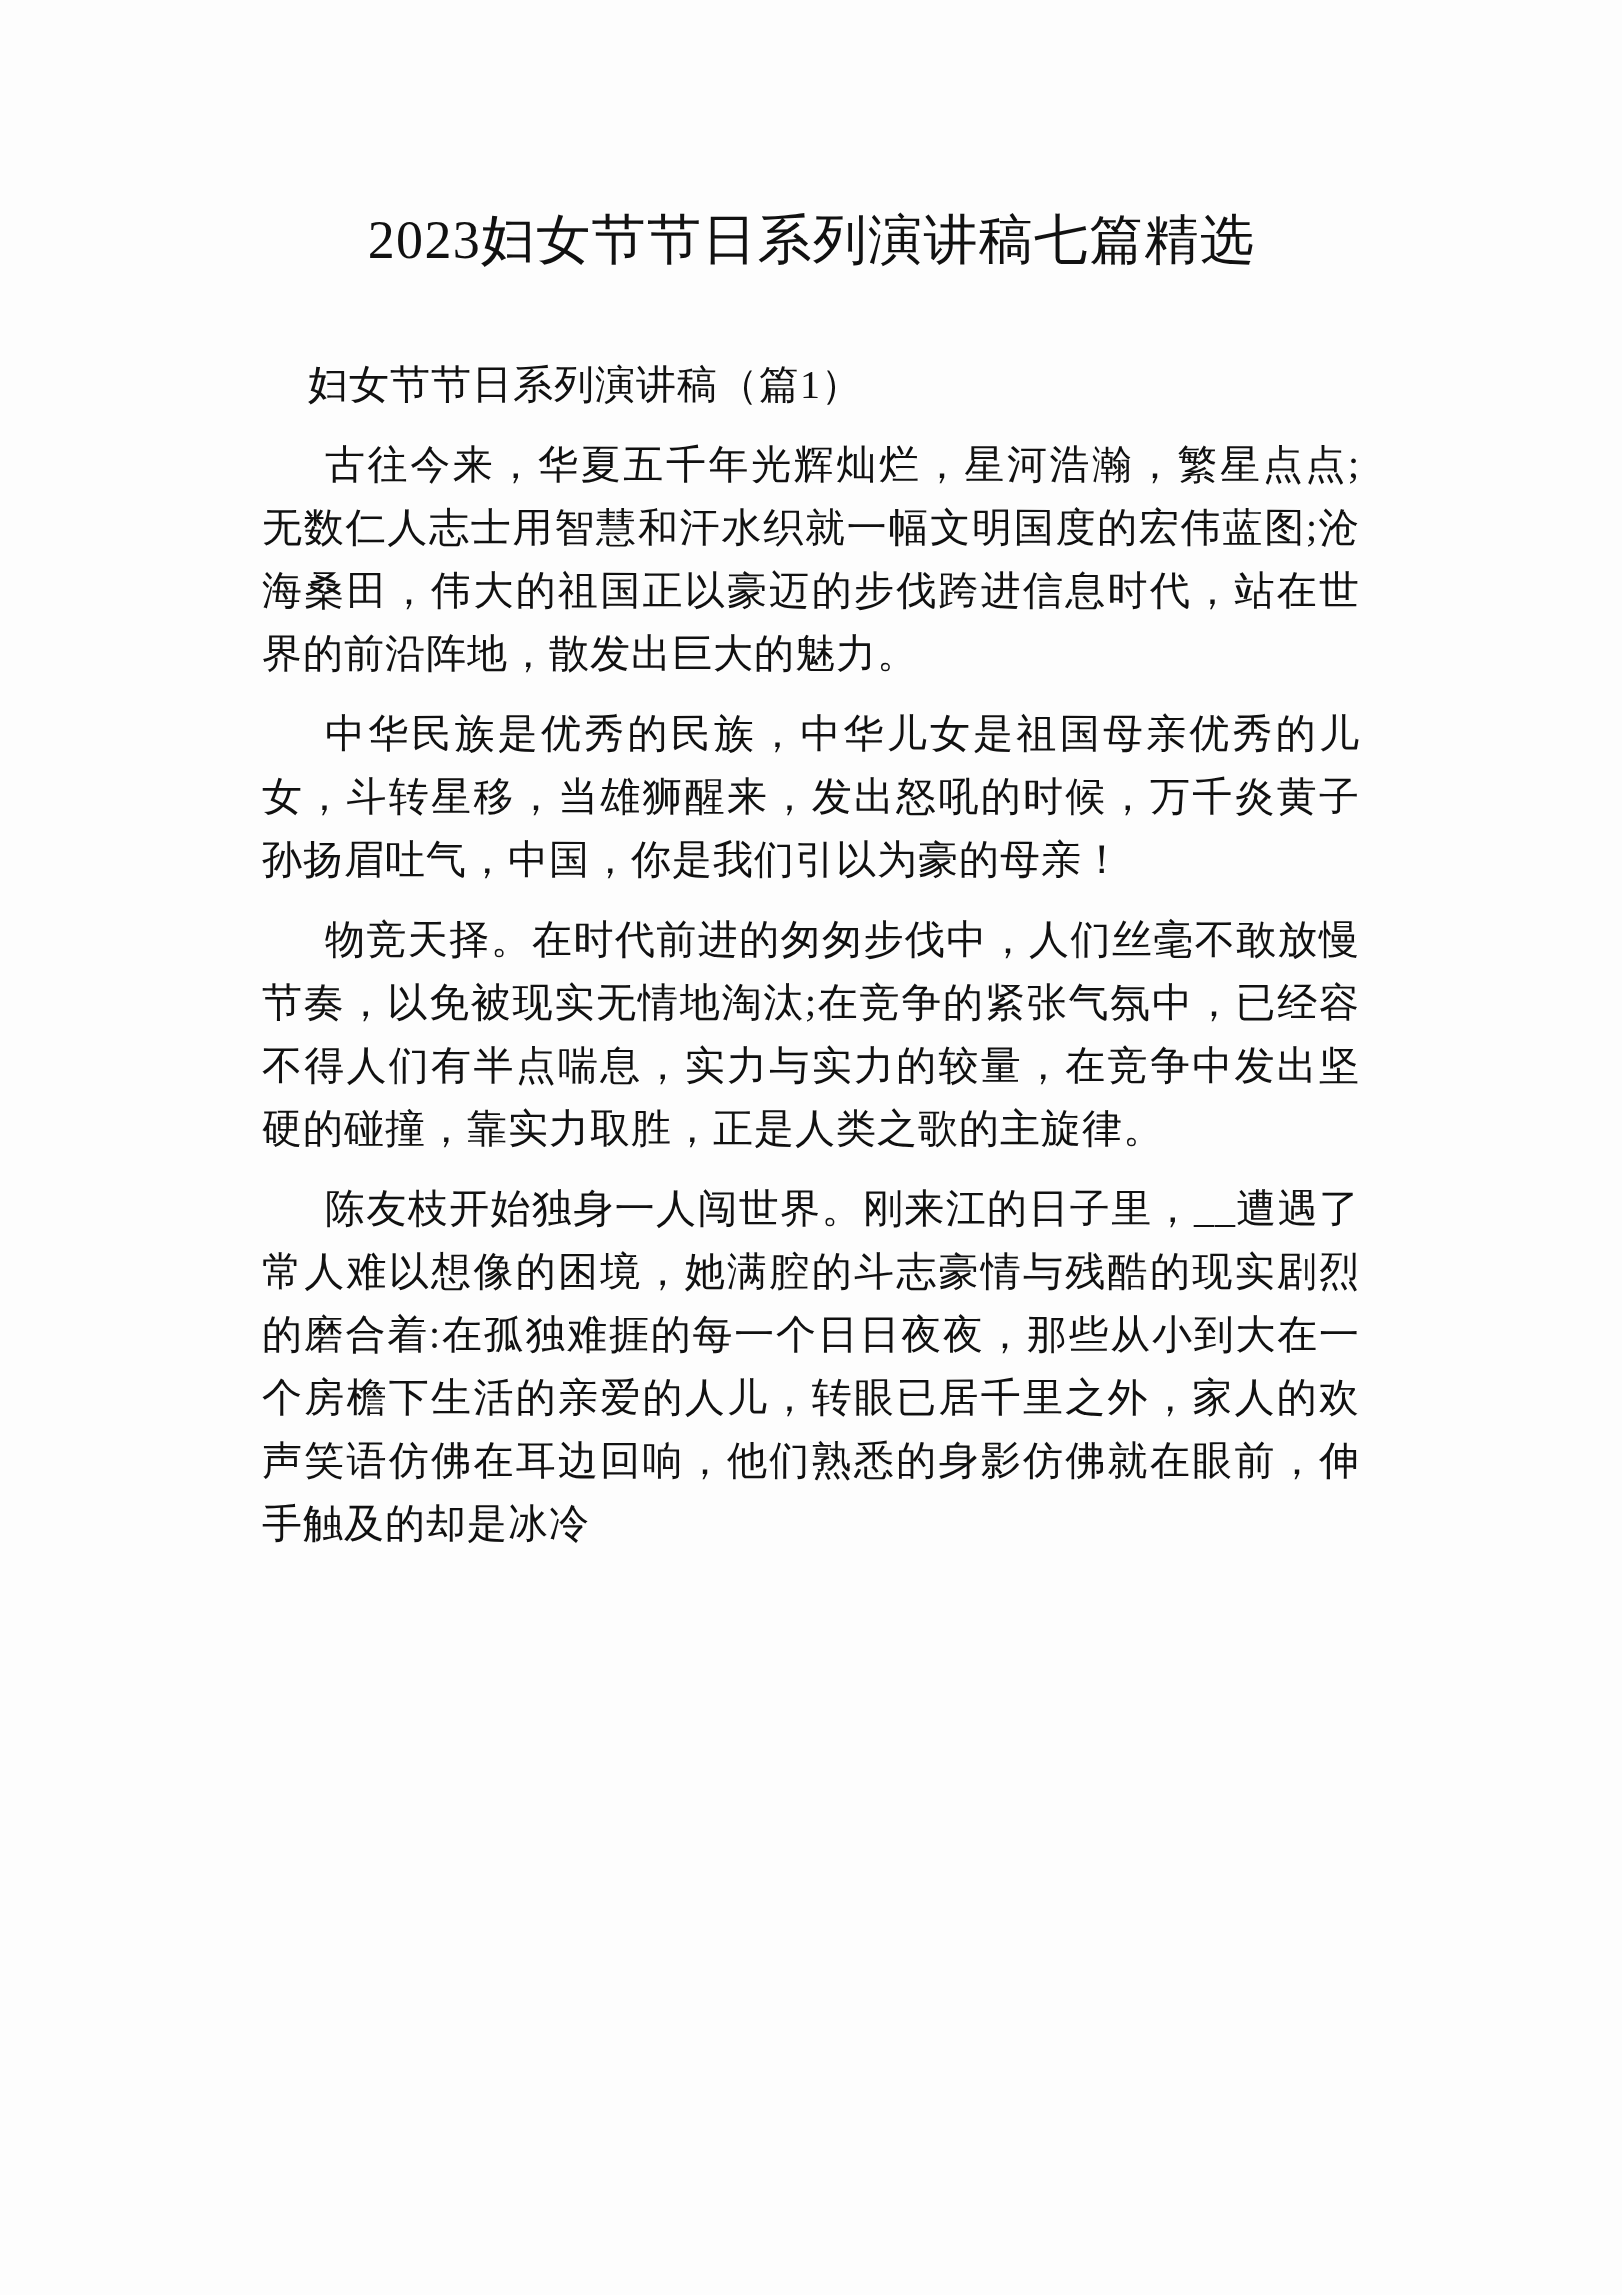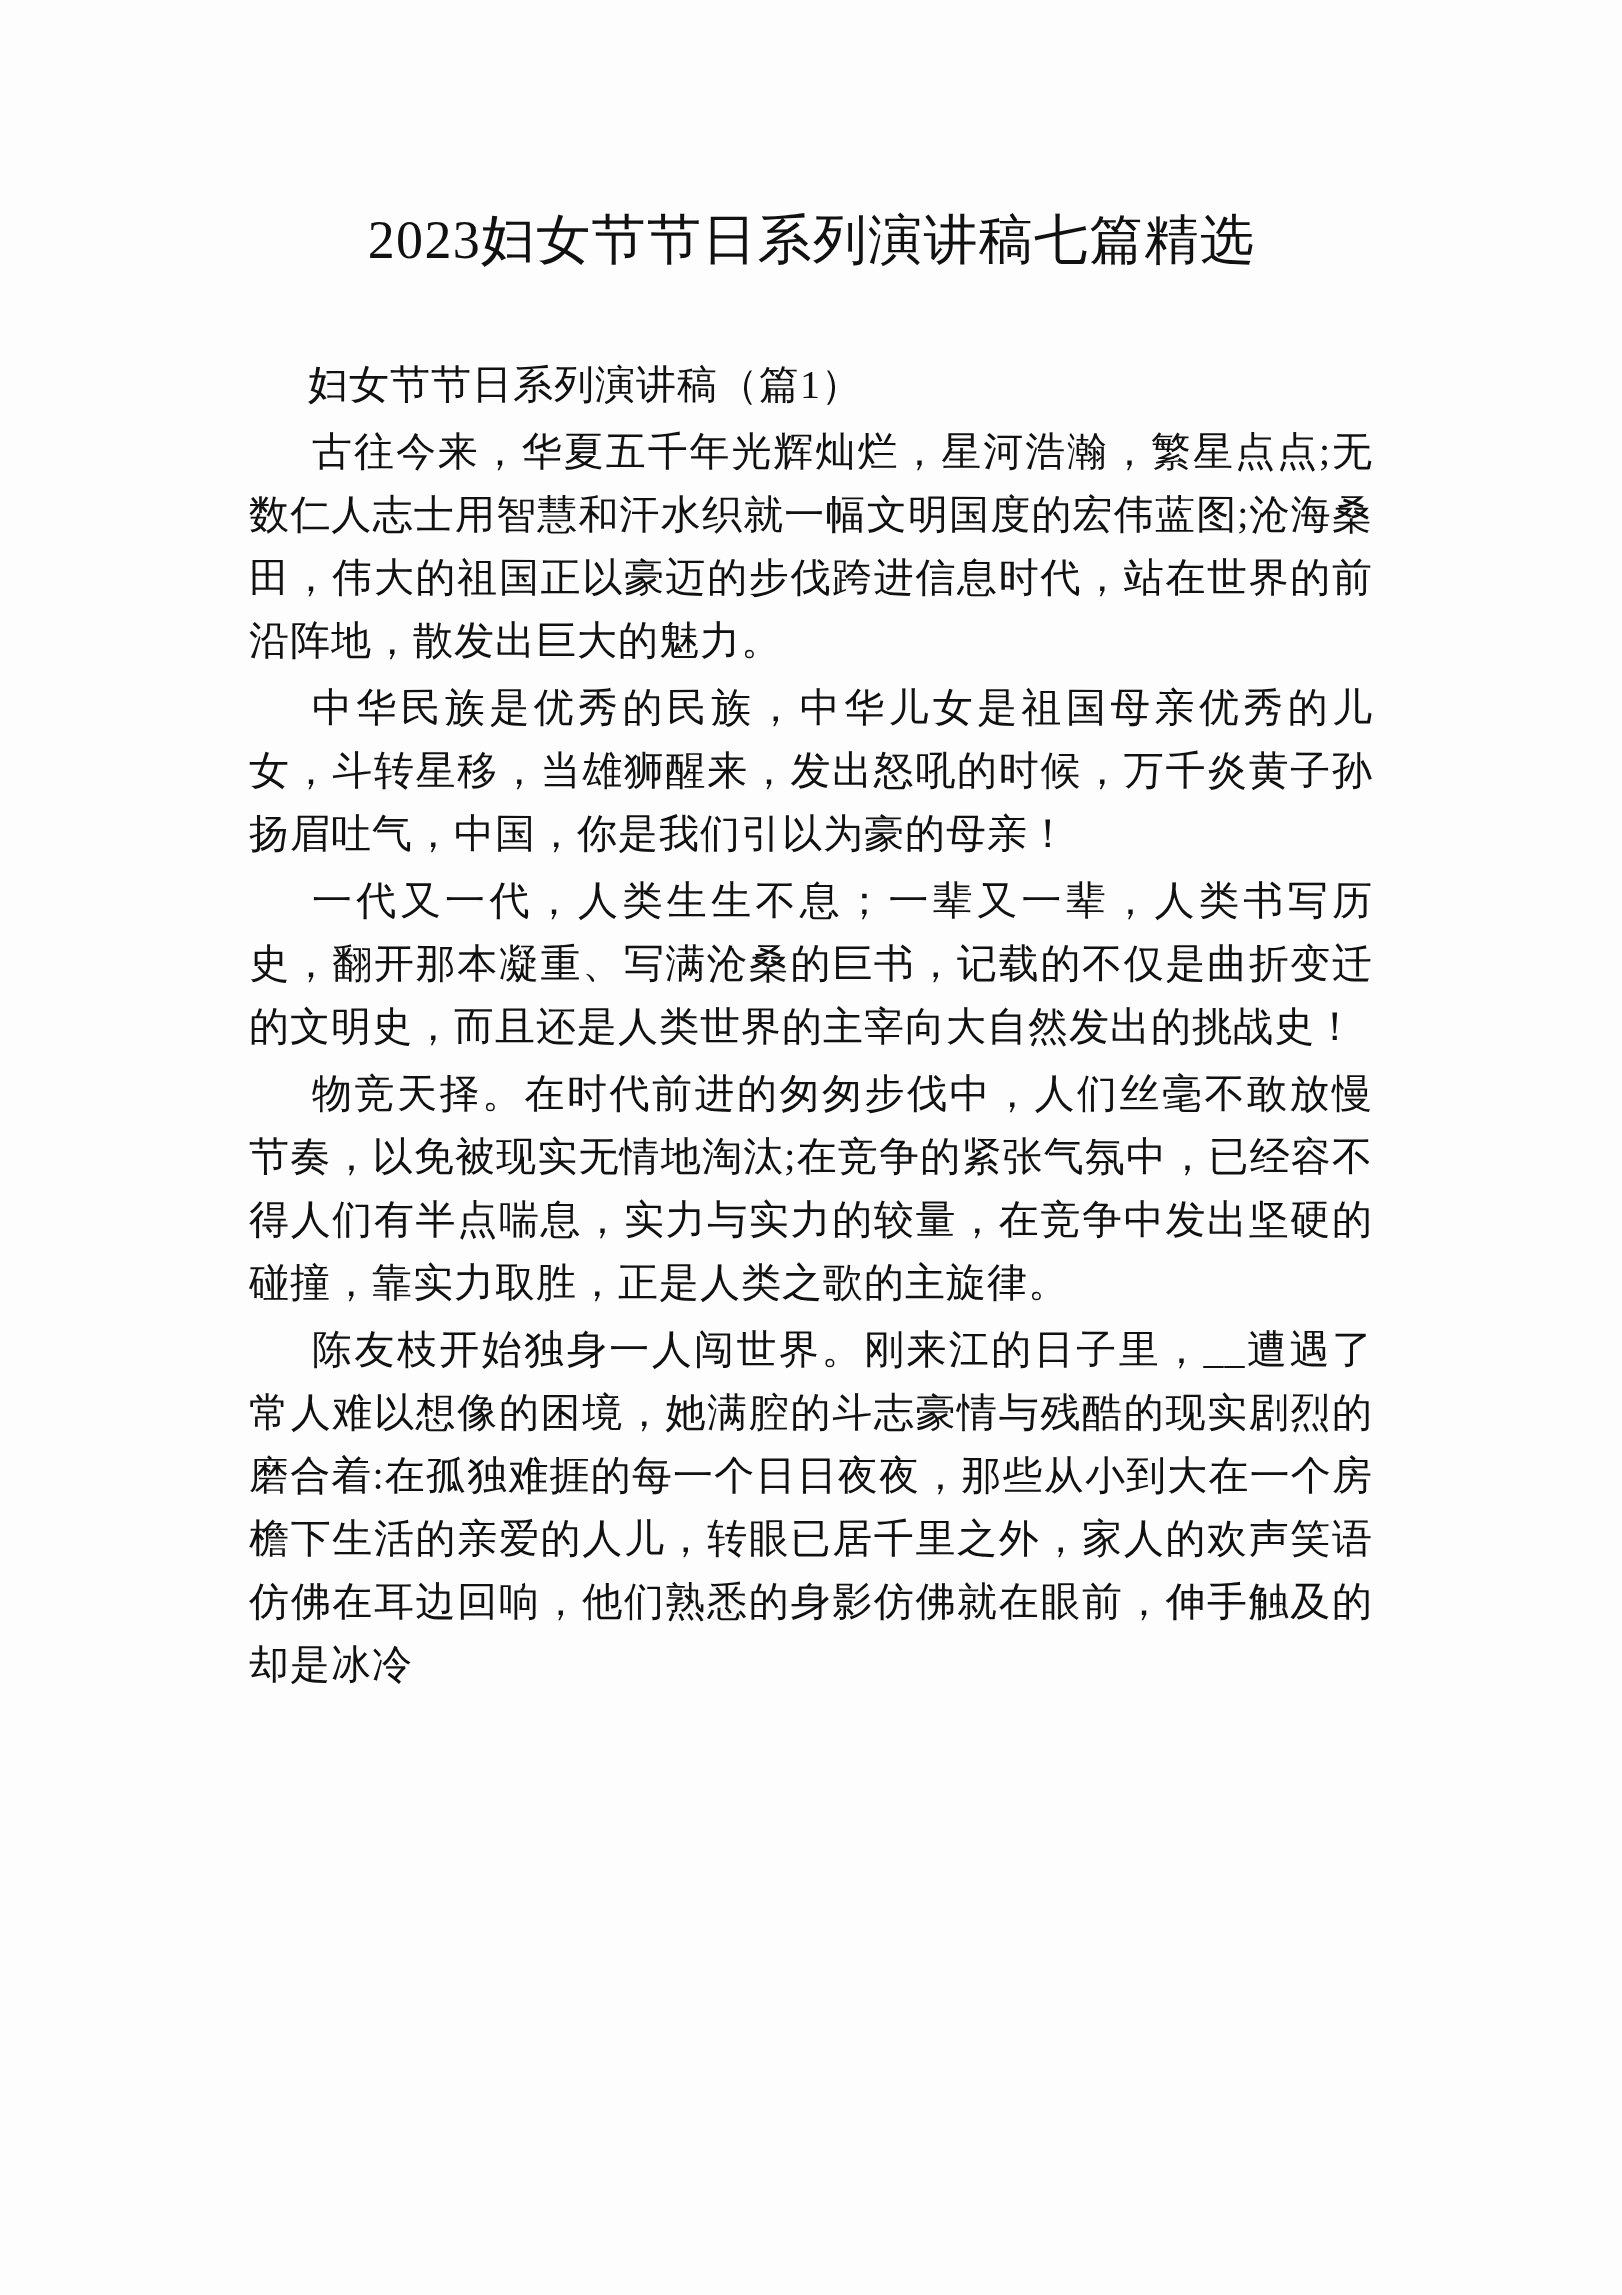--- a/index.html
+++ b/index.html
@@ -16,30 +16,29 @@
     font-size: 54px; line-height: 72px;
     letter-spacing: 1.3px;
     font-weight: normal;
     margin: 0;
   }
   .body {
     position: absolute; left: 245px; top: 353px; width: 1132px;
     font-size: 40px; line-height: 63px;
     letter-spacing: 1px;
   }
-  .para { margin: 4px; text-indent: 63px; text-align: justify; }
+  .para { margin: 17px; text-indent: 63px; text-align: justify; }
   .heading { margin: 0; text-indent: 63px; }
 </style>
 </head>
 <body>
 
 <div class="page">
   <h1 class="title">2023妇女节节日系列演讲稿七篇精选</h1>
   <div class="body">
     <p class="heading">妇女节节日系列演讲稿（篇1）</p>
     <p class="para">古往今来，华夏五千年光辉灿烂，星河浩瀚，繁星点点;无数仁人志士用智慧和汗水织就一幅文明国度的宏伟蓝图;沧海桑田，伟大的祖国正以豪迈的步伐跨进信息时代，站在世界的前沿阵地，散发出巨大的魅力。</p>
     <p class="para">中华民族是优秀的民族，中华儿女是祖国母亲优秀的儿女，斗转星移，当雄狮醒来，发出怒吼的时候，万千炎黄子孙扬眉吐气，中国，你是我们引以为豪的母亲！</p>
-    <p class="para">一代又一代，人类生生不息；一辈又一辈，人类书写历史，翻开那本凝重、写满沧桑的巨书，记载的不仅是曲折变迁的文明史，而且还是人类世界的主宰向大自然发出的挑战史！</p>
     <p class="para">物竞天择。在时代前进的匆匆步伐中，人们丝毫不敢放慢节奏，以免被现实无情地淘汰;在竞争的紧张气氛中，已经容不得人们有半点喘息，实力与实力的较量，在竞争中发出坚硬的碰撞，靠实力取胜，正是人类之歌的主旋律。</p>
     <p class="para">陈友枝开始独身一人闯世界。刚来江的日子里，__遭遇了常人难以想像的困境，她满腔的斗志豪情与残酷的现实剧烈的磨合着:在孤独难捱的每一个日日夜夜，那些从小到大在一个房檐下生活的亲爱的人儿，转眼已居千里之外，家人的欢声笑语仿佛在耳边回响，他们熟悉的身影仿佛就在眼前，伸手触及的却是冰冷</p>
   </div>
 </div>
 
 
 </body></html>

